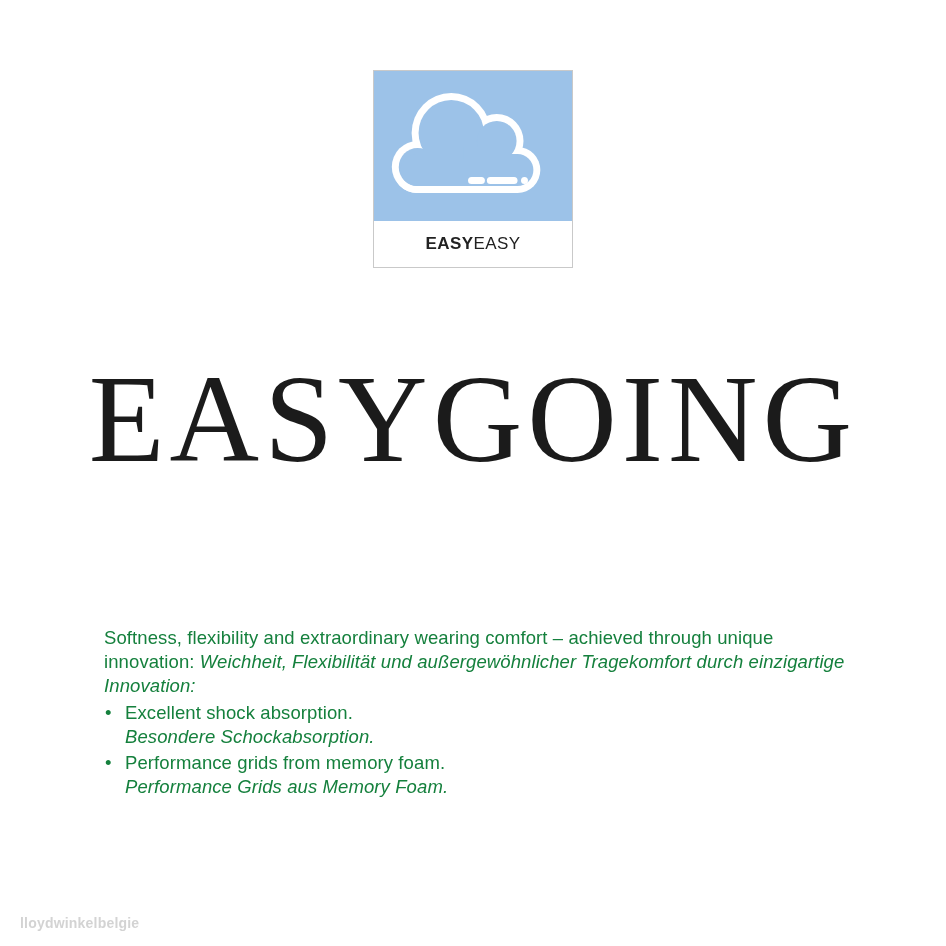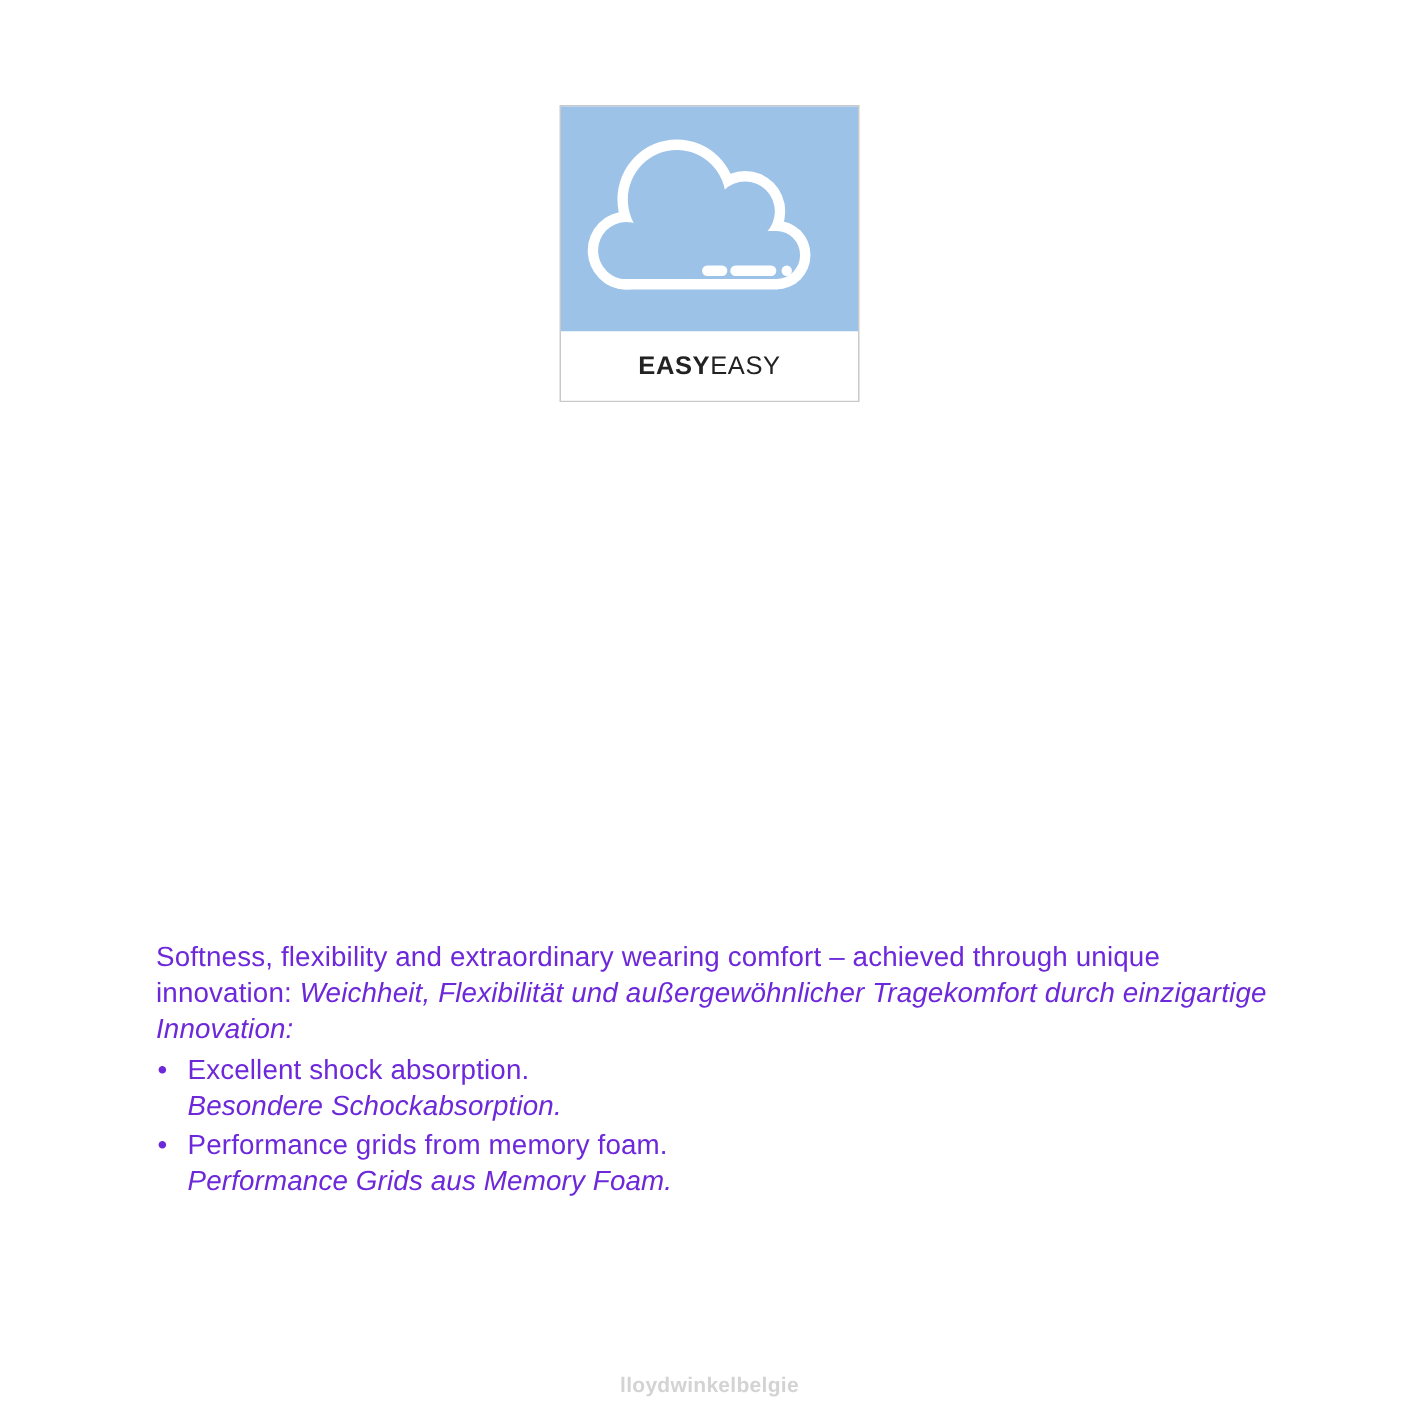--- a/index.html
+++ b/index.html
@@ -62,21 +62,21 @@
 
   
   .description {
     position: absolute;
     left: 104px;
     top: 626px;
     width: 760px;
     font-size: 18.5px;
     line-height: 24px;
     letter-spacing: 0.1px;
-    color: #6d28d9;
+    color: #15803d;
   }
   .description p { margin: 0; }
   .description i { font-style: italic; }
   .bullet-list {
     list-style: none;
     margin: 3px 0 0 0;
     padding: 0;
   }
   .bullet-list li {
     position: relative;
@@ -89,25 +89,26 @@
     left: 1px;
     top: 0;
   }
 
   
   .watermark {
     position: absolute;
     left: 0;
     right: 0;
     top: 915px;
-    text-align: center;
+    text-align: left;
     font-size: 14px;
     font-weight: 600;
     letter-spacing: 0.2px;
     color: #d3d3d3;
+    padding-left: 20px;
   }
 </style>
 </head>
 <body>
 
 <div class="page">
 
   <div class="badge">
     <div class="badge-icon-area">
       <svg viewBox="0 0 200 150" preserveAspectRatio="none">
@@ -133,20 +134,21 @@
           <circle cx="152" cy="109.5" r="3.5"></circle>
         </g>
       </svg>
     </div>
     <div class="badge-label">
       <span class="bold">EASY</span>
         <span>EASY</span>
     </div>
   </div>
 
+  <h1 class="heading">EASYGOING</h1>
 
   <div class="description">
     <p>
       <span>Softness, flexibility and extraordinary wearing comfort – achieved through unique innovation:</span>
       <i>Weichheit, Flexibilität und außergewöhnlicher Tragekomfort durch einzigartige Innovation:</i>
     </p>
     <ul class="bullet-list">
       <li>
         <span>Excellent shock absorption.</span><br>
         <i>Besondere Schockabsorption.</i>

